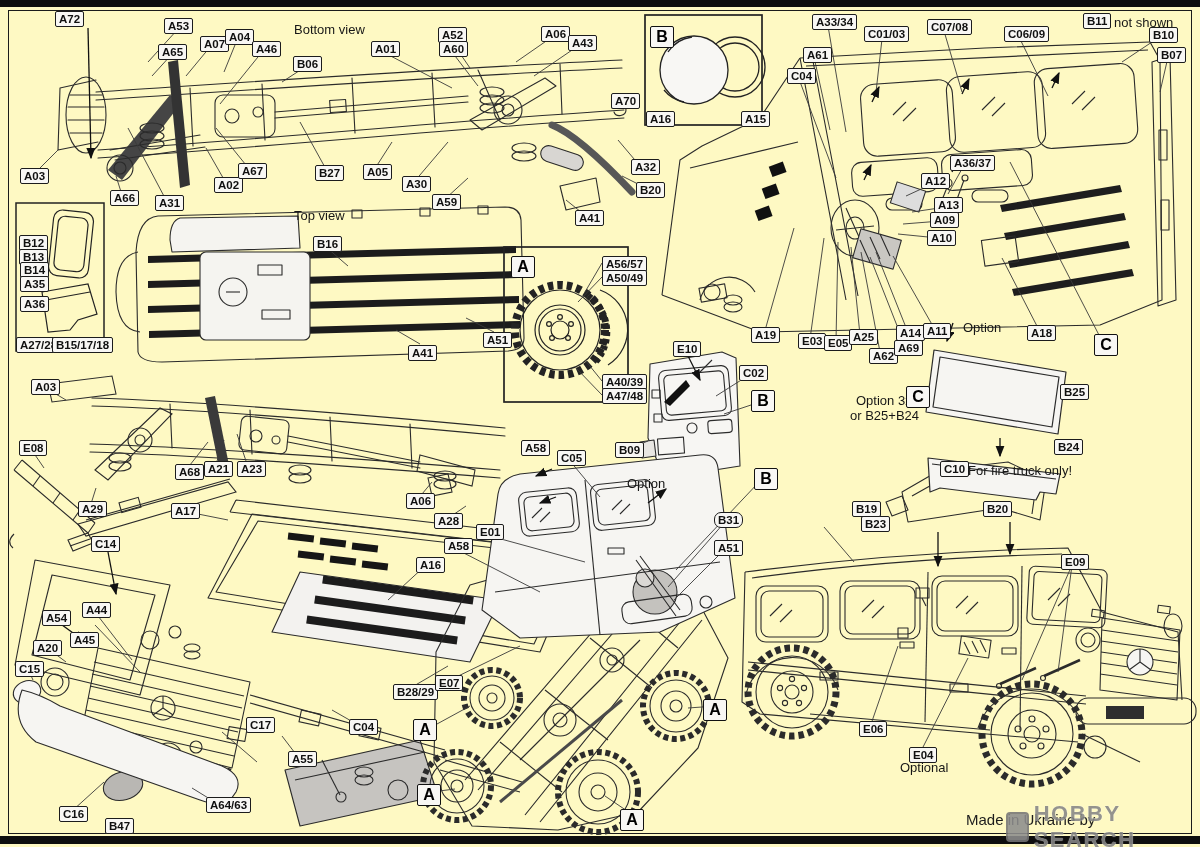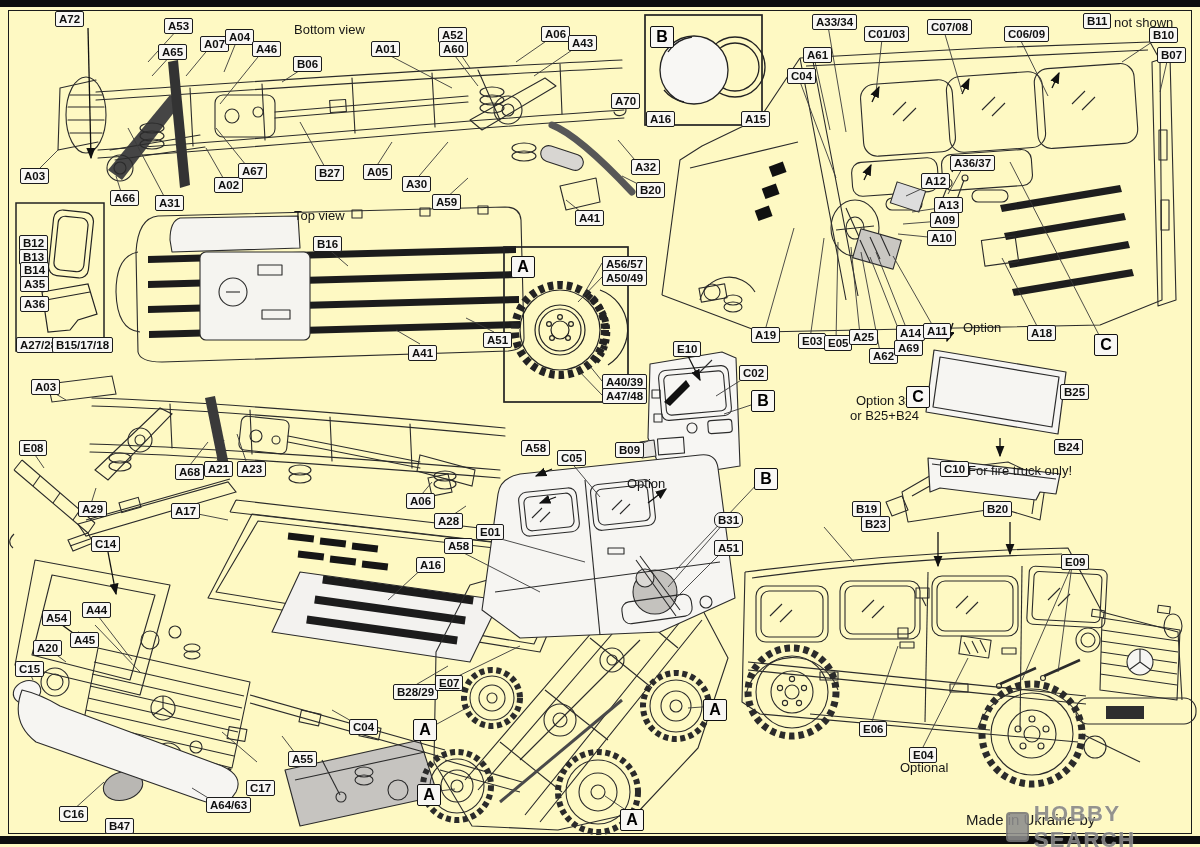--- a/index.html
+++ b/index.html
@@ -619,21 +619,21 @@
       <div class="plabel" style="left: 171px; top: 503px;">A17</div>
       <div class="plabel" style="left: 91px; top: 536px;">C14</div>
       <div class="plabel" style="left: 42px; top: 610px;">A54</div>
       <div class="plabel" style="left: 82px; top: 602px;">A44</div>
       <div class="plabel" style="left: 70px; top: 616px; margin-top: 16px;">A45</div>
       <div class="plabel" style="left: 33px; top: 640px;">A20</div>
       <div class="plabel" style="left: 15px; top: 661px;">C15</div>
       <div class="plabel" style="left: 59px; top: 806px;">C16</div>
       <div class="plabel" style="left: 105px; top: 818px;">B47</div>
       <div class="plabel" style="left: 206px; top: 797px;">A64/63</div>
-      <div class="plabel" style="left: 246px; top: 780px;">C17</div>
+      <div class="plabel" style="left: 246px; top: 717px;">C17</div>
       <div class="plabel" style="left: 288px; top: 751px;">A55</div>
       <div class="plabel" style="left: 349px; top: 719px;">C04</div>
       <div class="plabel" style="left: 416px; top: 557px;">A16</div>
       <div class="plabel" style="left: 393px; top: 684px;">B28/29</div>
       <div class="plabel" style="left: 435px; top: 675px; text-decoration: underline;">E07</div>
       <div class="plabel" style="left: 813px; top: 516px; margin-left: 48px;">B23</div>
       <div class="plabel" style="left: 852px; top: 501px;">B19</div>
       <div class="plabel" style="left: 983px; top: 501px;">B20</div>
       <div class="plabel" style="left: 940px; top: 461px;">C10</div>
       <div class="plabel" style="left: 1061px; top: 554px;">E09</div>

